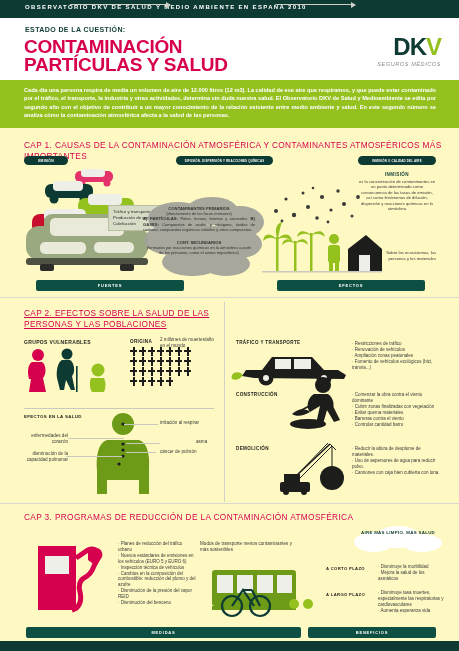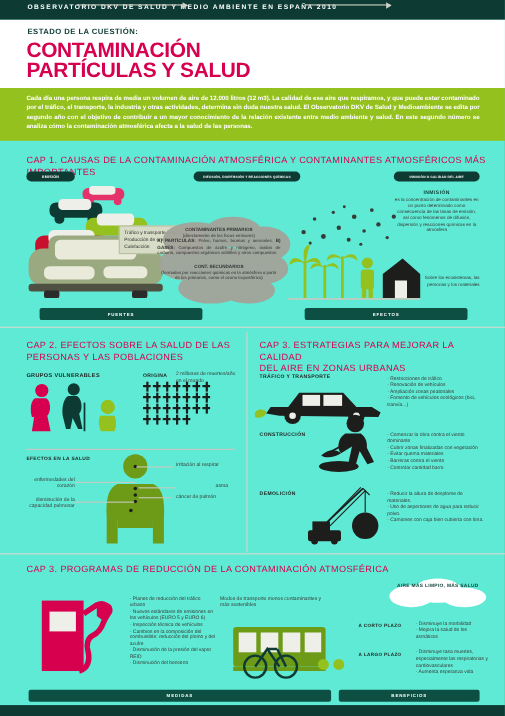--- a/index.html
+++ b/index.html
@@ -1,20 +1,20 @@
 <!DOCTYPE html>
 <html><head>
 <meta charset="utf-8">
 <style>
   * { box-sizing: border-box; margin:0; padding:0; }
   html,body { background:#4a4a4a; }
   body { font-family:"Liberation Sans", sans-serif; }
   #page {
     position:relative; width:459px; height:651px; overflow:hidden;
-    background:#5eead4; margin:0 auto;
+    background:#fef9c3; margin:0 auto;
   }
   
   .topbar {
     position:absolute; left:0; top:0; width:459px; height:18px;
     background:#0d3b33;
   }
   .topbar span {
     position:absolute; left:25px; top:4px;
     font-size:6px; letter-spacing:1.35px; color:#ffffff; font-weight:bold;
     white-space:nowrap;
@@ -112,20 +112,24 @@
 <div id="page">
 
   <div class="topbar">
     <span>OBSERVATORIO DKV DE SALUD Y MEDIO AMBIENTE EN ESPAÑA 2010</span>
   </div>
 
   <div class="header">
     <div class="kicker">ESTADO DE LA CUESTIÓN:</div>
     <div class="title1">CONTAMINACIÓN</div>
     <div class="title2">PARTÍCULAS Y SALUD</div>
+    <div class="logo">
+      <div class="mark"><span>DK</span><i>V</i></div>
+      <div class="sub">SEGUROS MÉDICOS</div>
+    </div>
   </div>
 
   <div class="intro">
     <p>Cada día una persona respira de media un volumen de aire de 12.000 litros (12 m3). La calidad de ese aire que respiramos, y que puede estar contaminado por el tráfico, el transporte, la industria y otras actividades, determina sin duda nuestra salud. El Observatorio DKV de Salud y Medioambiente se edita por segundo año con el objetivo de contribuir a un mayor conocimiento de la relación existente entre medio ambiente y salud. En este segundo número se analiza cómo la contaminación atmosférica afecta a la salud de las personas.</p>
   </div>
 
   <div class="cap" style="left:24px; top:140px;">CAP 1. CAUSAS DE LA CONTAMINACIÓN ATMOSFÉRICA Y CONTAMINANTES ATMOSFÉRICOS MÁS IMPORTANTES</div>
 
   <div class="badge" style="left:24px; top:156px; width:44px;">EMISIÓN</div>
   <div class="arrow" style="left:70px; width:100px;"></div>
@@ -263,21 +267,21 @@
     <div class="d">es la concentración de contaminantes en un punto determinado como consecuencia de las tasas de emisión, así como fenómenos de difusión, dispersión y reacciones químicas en la atmósfera</div>
   </div>
   <div class="bodytext r" style="left:372px; top:250px; width:64px; font-size:4.2px;">Sobre los ecosistemas, las personas y los materiales</div>
 
   <div class="ribbon" style="left:36px; top:280px; width:148px;">FUENTES</div>
   <div class="ribbon" style="left:277px; width:148px; top:280px;">EFECTOS</div>
 
   <div class="thinline" style="top:297px;"></div>
   <div class="divider" style="left:224px; top:302px; height:200px;"></div>
 
-  <div class="cap" style="left:24px; top:308px; width:190px;">CAP 2. EFECTOS SOBRE LA SALUD DE LAS
+  <div class="cap" style="left:24px; top:308px; width:190px;text-decoration:underline;">CAP 2. EFECTOS SOBRE LA SALUD DE LAS
 PERSONAS Y LAS POBLACIONES</div>
 
   <div class="sublabel" style="left:24px; top:339px;">GRUPOS VULNERABLES</div>
   <div class="panel" style="left:24px; top:348px;">
     <svg width="90" height="46" viewBox="0 0 90 46">
 
       <g fill="#d6004f">
         <circle cx="14" cy="7" r="6"></circle>
         <path d="M8 14 C4 16 3 24 5 31 L7 31 L5 44 L22 44 L19 30 C23 26 22 16 18 14 Z"></path>
       </g>
@@ -353,22 +357,20 @@
   <div class="rule" style="left:126px; top:452px; width:30px;"></div>
 
   <div class="bodytext r" style="left:18px; top:433px; width:50px;">enfermedades
 del corazón</div>
   <div class="bodytext r" style="left:18px; top:451px; width:50px;">disminución de la
 capacidad pulmonar</div>
   <div class="bodytext" style="left:160px; top:420px; width:60px;">irritación al respirar</div>
   <div class="bodytext" style="left:196px; top:439px; width:30px;">asma</div>
   <div class="bodytext" style="left:160px; top:449px; width:60px;">cáncer de pulmón</div>
 
-  <div class="cap" style="left:236px; top:308px; width:210px;">CAP 3. ESTRATEGIAS PARA MEJORAR LA CALIDAD
-DEL AIRE EN ZONAS URBANAS</div>
 
   <div class="sublabel" style="left:236px; top:340px; font-size:4.6px;">TRÁFICO Y TRANSPORTE</div>
   <div class="panel" style="left:240px; top:348px;">
     <svg width="110" height="38" viewBox="0 0 110 38">
       <path d="M14 30 L2 28 L6 22 L98 22 L106 27 L104 31 Z" fill="#1d1d1b"></path>
       <path d="M22 22 L32 9 L72 9 L84 22 Z" fill="#1d1d1b"></path>
       <rect x="35" y="11" width="16" height="10" fill="#efefe9"></rect>
       <rect x="54" y="11" width="17" height="10" fill="#efefe9"></rect>
       <circle cx="26" cy="30" r="7.5" fill="#1d1d1b"></circle>
         <circle cx="26" cy="30" r="3" fill="#efefe9"></circle>

